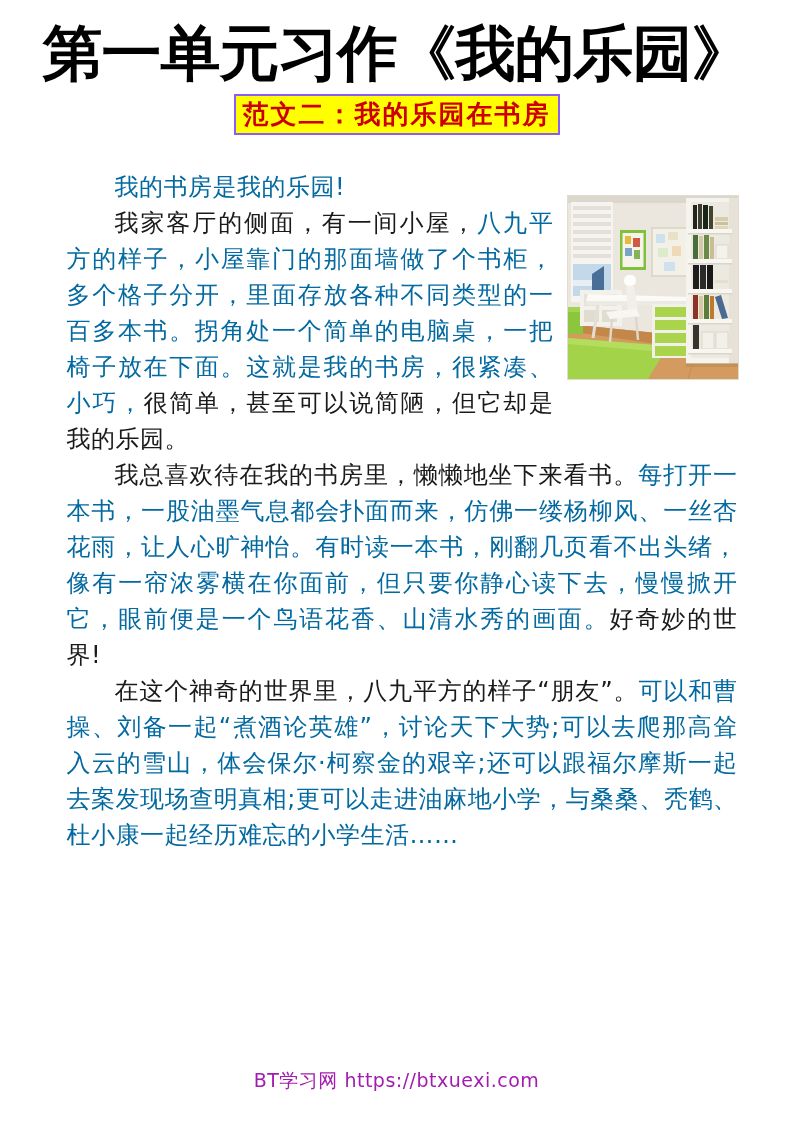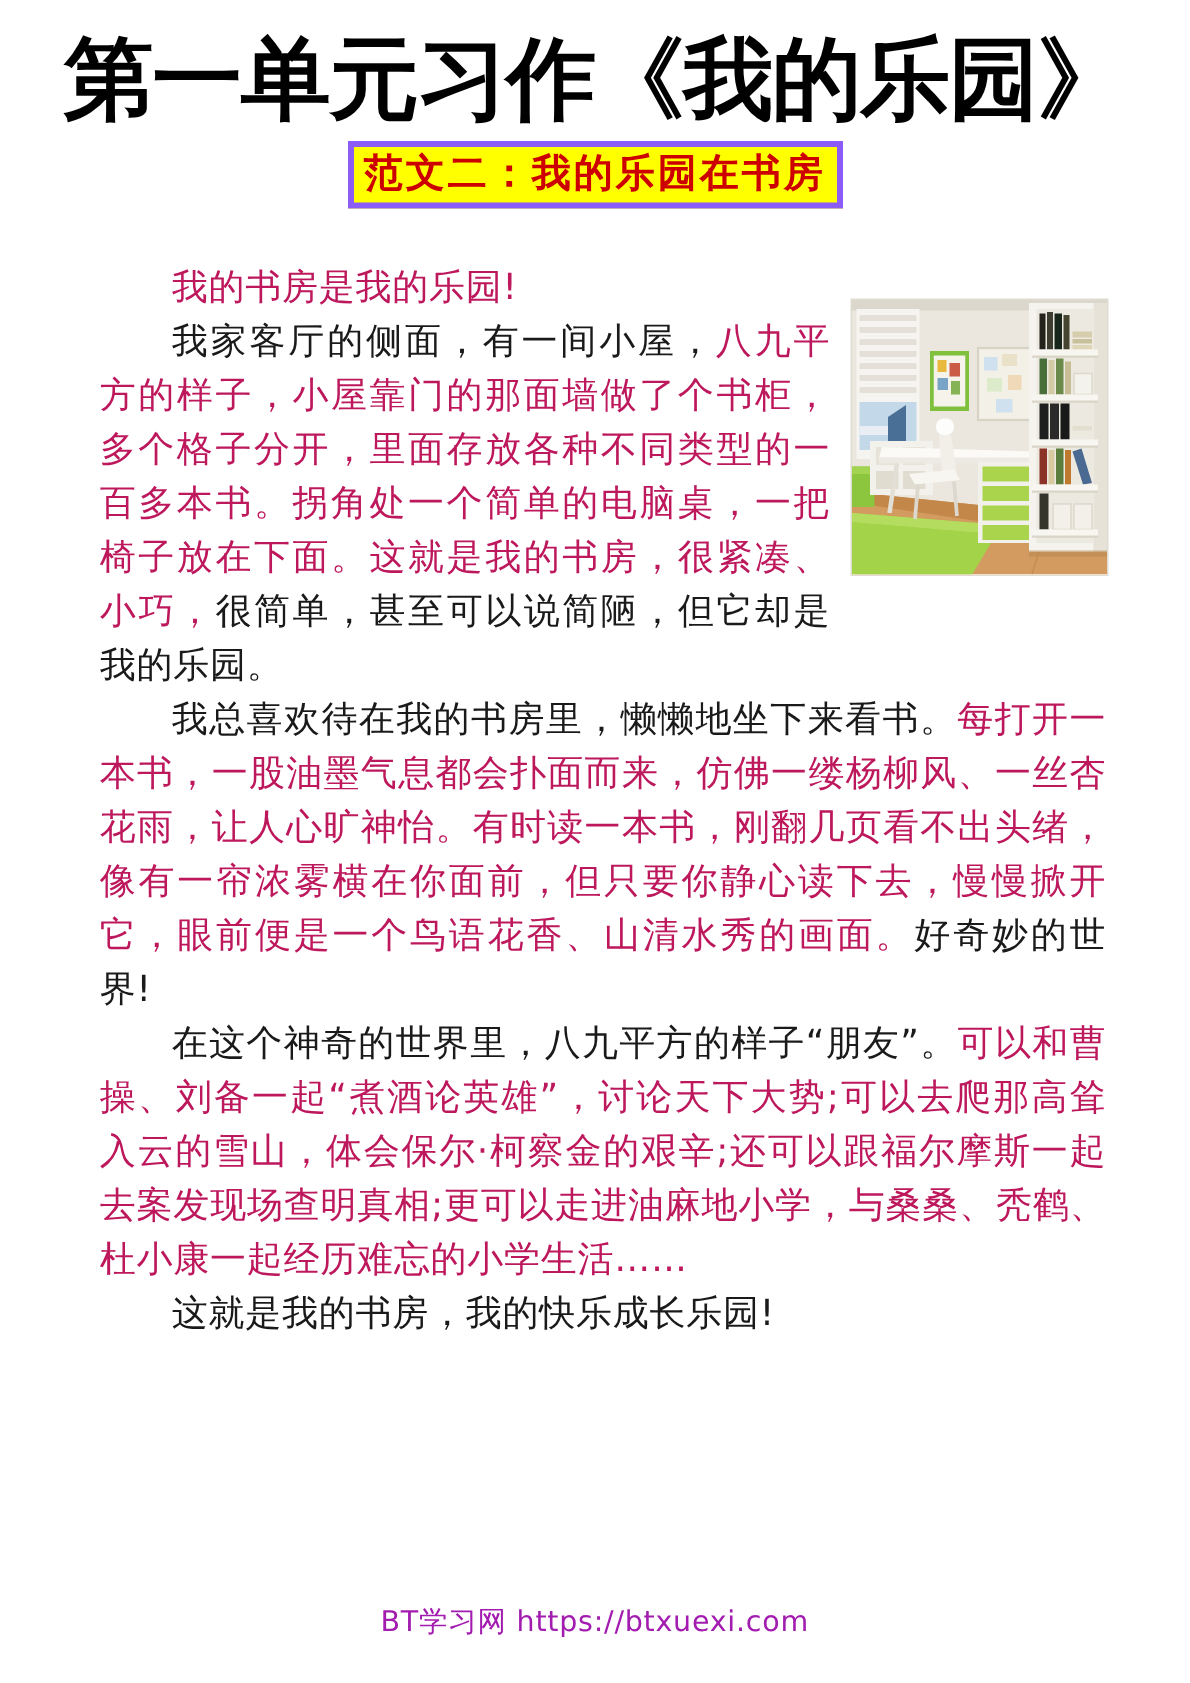--- a/index.html
+++ b/index.html
@@ -22,37 +22,37 @@
     line-height: 1.12;
     color: #000000;
     letter-spacing: -1px;
     white-space: nowrap;
   }
   .subtitle-row { text-align: center; margin-top: 7px; }
   .subtitle {
     display: inline-block;
     background: #ffff00;
     color: #cc0000;
-    border: 4px solid #8b5cf6;
+    border: 2px solid #8b5cf6;
     font-size: 26px;
     font-weight: bold;
     line-height: 1.25;
     padding: 2px 7px;
     letter-spacing: 2px;
   }
   .essay {
     margin: 34px 27px 0 38px;
     font-size: 24px;
     line-height: 36px;
     letter-spacing: 0.5px;
     text-align: justify;
     color: #1a1a1a;
   }
   .para { text-indent: 2em; margin: 0; }
-  .seg-red { color: #be185d; }
+  .seg-red { color: #0369a1; }
   .seg-black { color: #1a1a1a; }
   .photo-float {
     float: right;
     width: 170px;
     height: 183px;
     margin: 27px 0 8px 14px;
     box-shadow: 0 0 0 1px #e0dcd2;
   }
   .comment-box {
     margin: 14px 25px 0;
@@ -199,19 +199,18 @@
         <rect x="120" y="127" width="44" height="1.5" fill="#d9d5c8"></rect>
         <rect x="120" y="157" width="44" height="1.5" fill="#d9d5c8"></rect>
         <rect x="118" y="167" width="52" height="4" fill="#b98a52" opacity="0.6"></rect>
       </svg>
     </div>
 
   <p class="para"><span class="seg-red">我的书房是我的乐园!</span></p>
       <p class="para"><span class="seg-black">我家客厅的侧面，有一间小屋，</span><span class="seg-red">八九平方的样子，小屋靠门的那面墙做了个书柜，多个格子分开，里面存放各种不同类型的一百多本书。拐角处一个简单的电脑桌，一把椅子放在下面。这就是我的书房，很紧凑、小巧，</span><span class="seg-black">很简单，甚至可以说简陋，但它却是我的乐园。</span></p>
       <p class="para"><span class="seg-black">我总喜欢待在我的书房里，懒懒地坐下来看书。</span><span class="seg-red">每打开一本书，一股油墨气息都会扑面而来，仿佛一缕杨柳风、一丝杏花雨，让人心旷神怡。有时读一本书，刚翻几页看不出头绪，像有一帘浓雾横在你面前，但只要你静心读下去，慢慢掀开它，眼前便是一个鸟语花香、山清水秀的画面。</span><span class="seg-black">好奇妙的世界!</span></p>
       <p class="para"><span class="seg-black">在这个神奇的世界里，八九平方的样子“朋友”。</span><span class="seg-red">可以和曹操、刘备一起“煮酒论英雄”，讨论天下大势;可以去爬那高耸入云的雪山，体会保尔·柯察金的艰辛;还可以跟福尔摩斯一起去案发现场查明真相;更可以走进油麻地小学，与桑桑、秃鹤、杜小康一起经历难忘的小学生活……</span></p>
-      <p class="para"><span class="seg-black">这就是我的书房，我的快乐成长乐园!</span></p>
     </div>
 
 
   <div class="footer">BT学习网 https://btxuexi.com</div>
 
 </div>
 
 </body></html>

